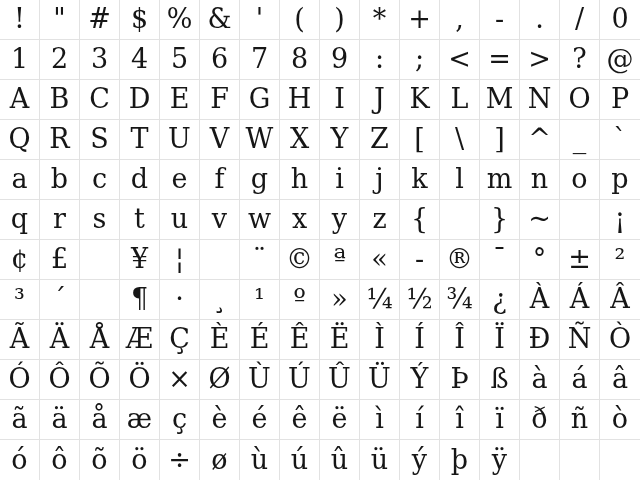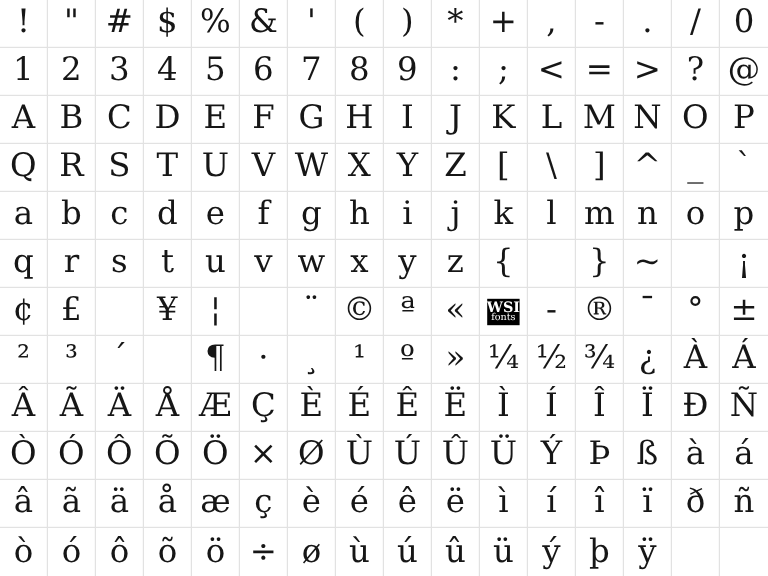--- a/index.html
+++ b/index.html
@@ -358,26 +358,20 @@
     <div class="cell">
       <span class="glyph">©</span>
     </div>
     <div class="cell">
       <span class="glyph">ª</span>
     </div>
     <div class="cell">
       <span class="glyph">«</span>
     </div>
     <div class="cell">
-      <div class="logo">
-        <span class="logo-l1">WSI</span>
-        <span class="logo-l2">fonts</span>
-      </div>
-    </div>
-    <div class="cell">
       <span class="glyph">-</span>
     </div>
     <div class="cell">
       <span class="glyph">®</span>
     </div>
     <div class="cell">
       <span class="glyph">¯</span>
     </div>
     <div class="cell">
       <span class="glyph">°</span>

